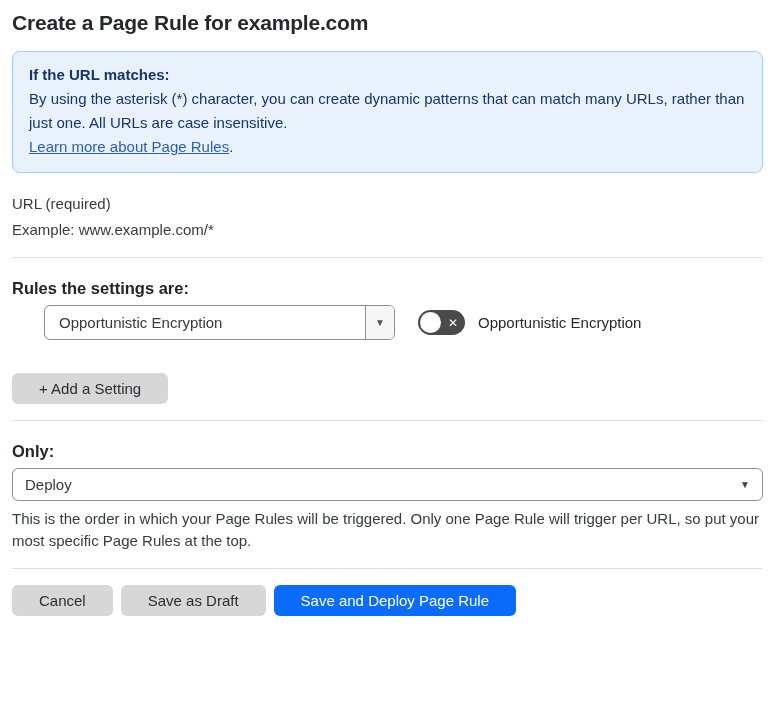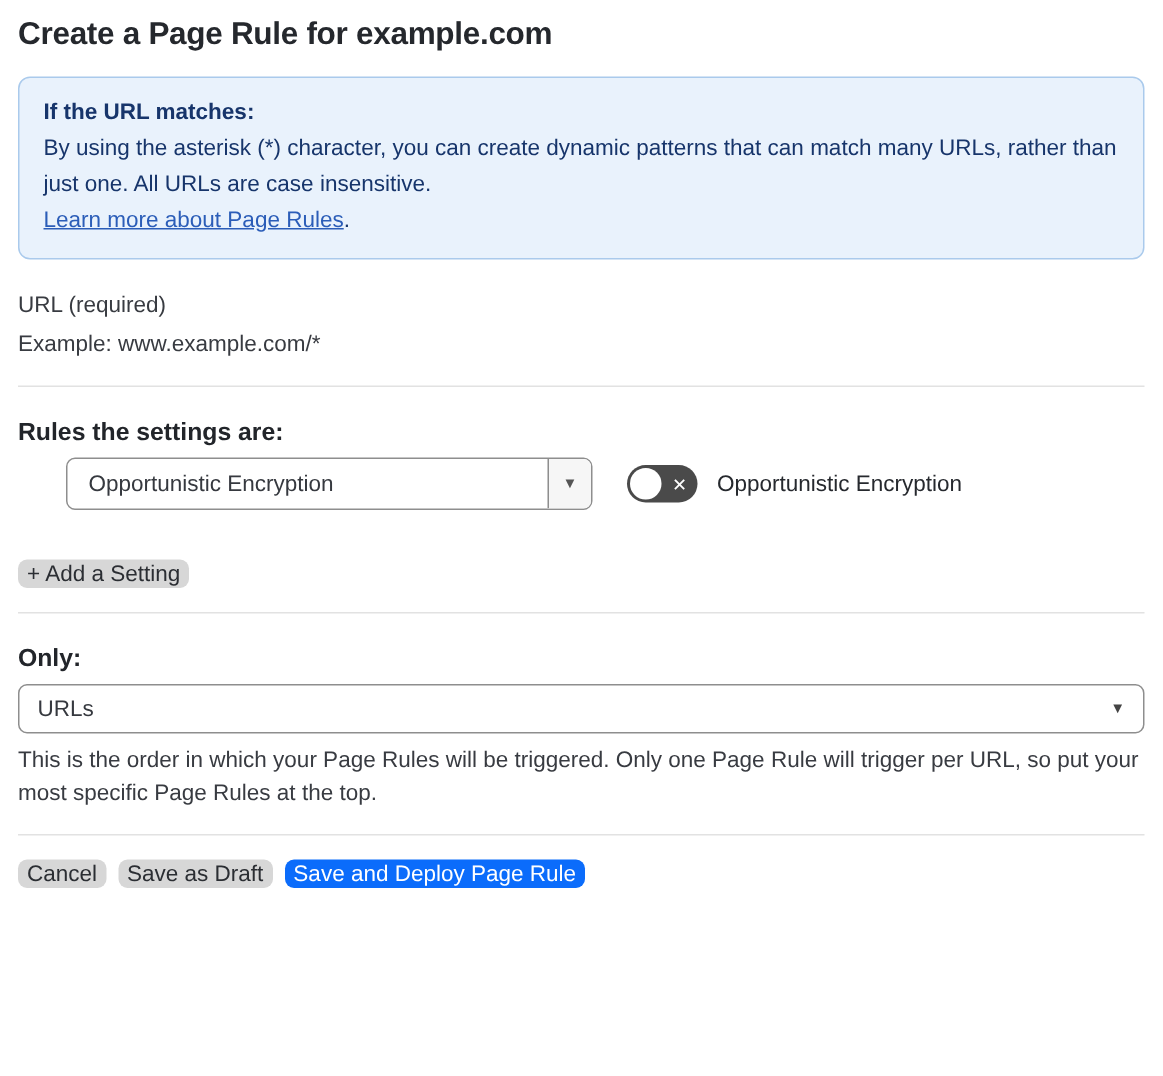--- a/index.html
+++ b/index.html
@@ -146,22 +146,22 @@
   .toggle-text {
     margin-left: 13px;
     font-size: 15px;
     color: #26292e;
   }
 
   .btn {
     display: inline-flex;
     align-items: center;
     justify-content: center;
-    height: 19px;
-    padding: 0 6px;
+    height: 31px;
+    padding: 0 27px;
     border: none;
     border-radius: 6px;
     font-size: 15px;
     font-family: "Liberation Sans", "DejaVu Sans", sans-serif;
     cursor: pointer;
   }
   .btn-gray { background: #d7d7d7; color: #2b2e33; }
   .btn-blue { background: #0b6cfb; color: #ffffff; }
 
   .add-setting-wrap { margin-top: 33px; }
@@ -228,21 +228,21 @@
   <div class="add-setting-wrap">
     <button class="btn btn-gray">+ Add a Setting</button>
   </div>
 
   <hr class="divider">
 
   <div class="section-heading">Only:</div>
 
 
   <div class="select-box">
-    <span>URLs</span>
+    <span>Deploy</span>
     <span class="select-caret">▼</span>
   </div>
 
   <div class="helper-text">This is the order in which your Page Rules will be triggered. Only one Page Rule will trigger per URL, so put your most specific Page Rules at the top.</div>
 
   <hr class="divider">
 
   <div class="actions-row">
     <button class="btn btn-gray">Cancel</button>
     <button class="btn btn-gray">Save as Draft</button>

